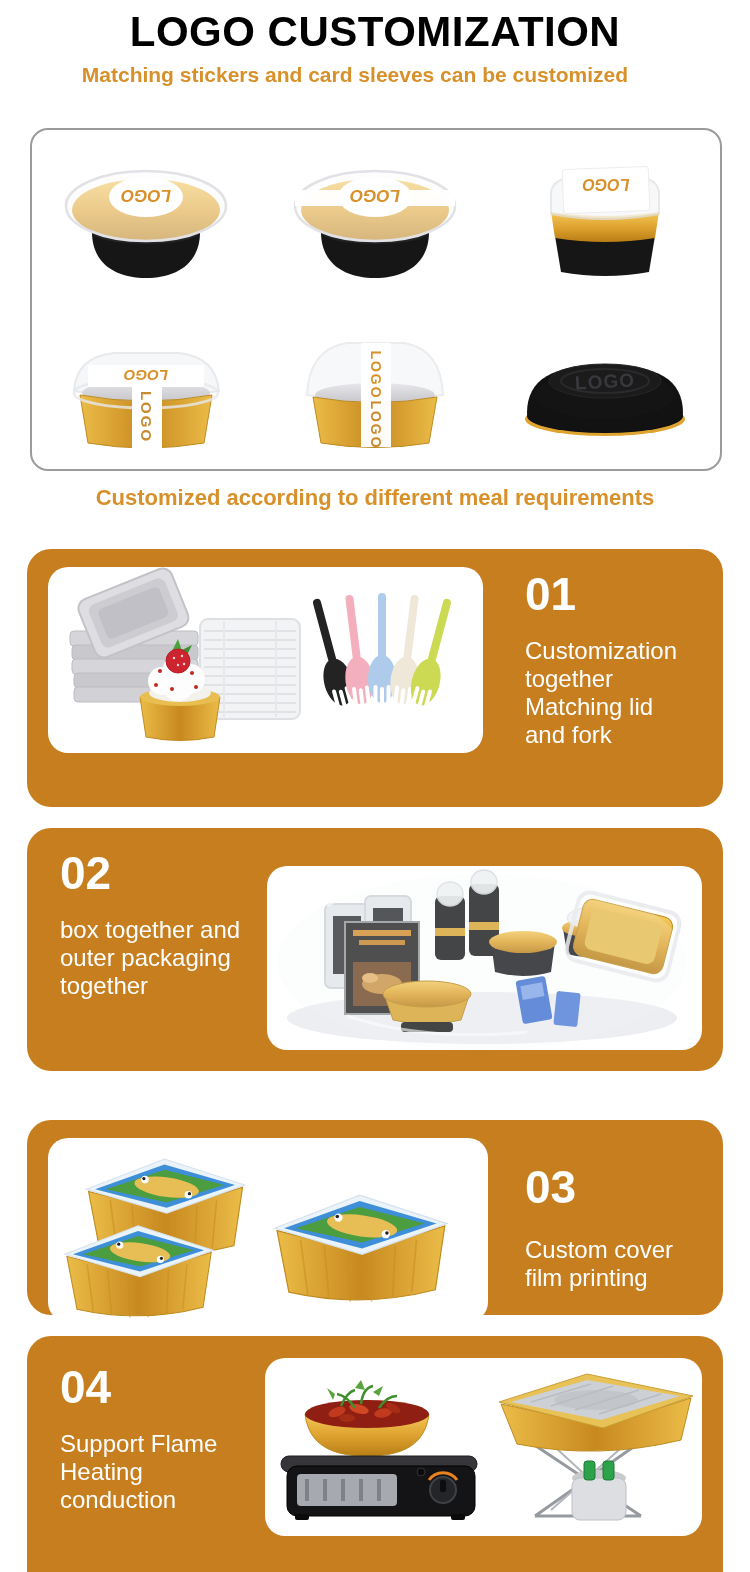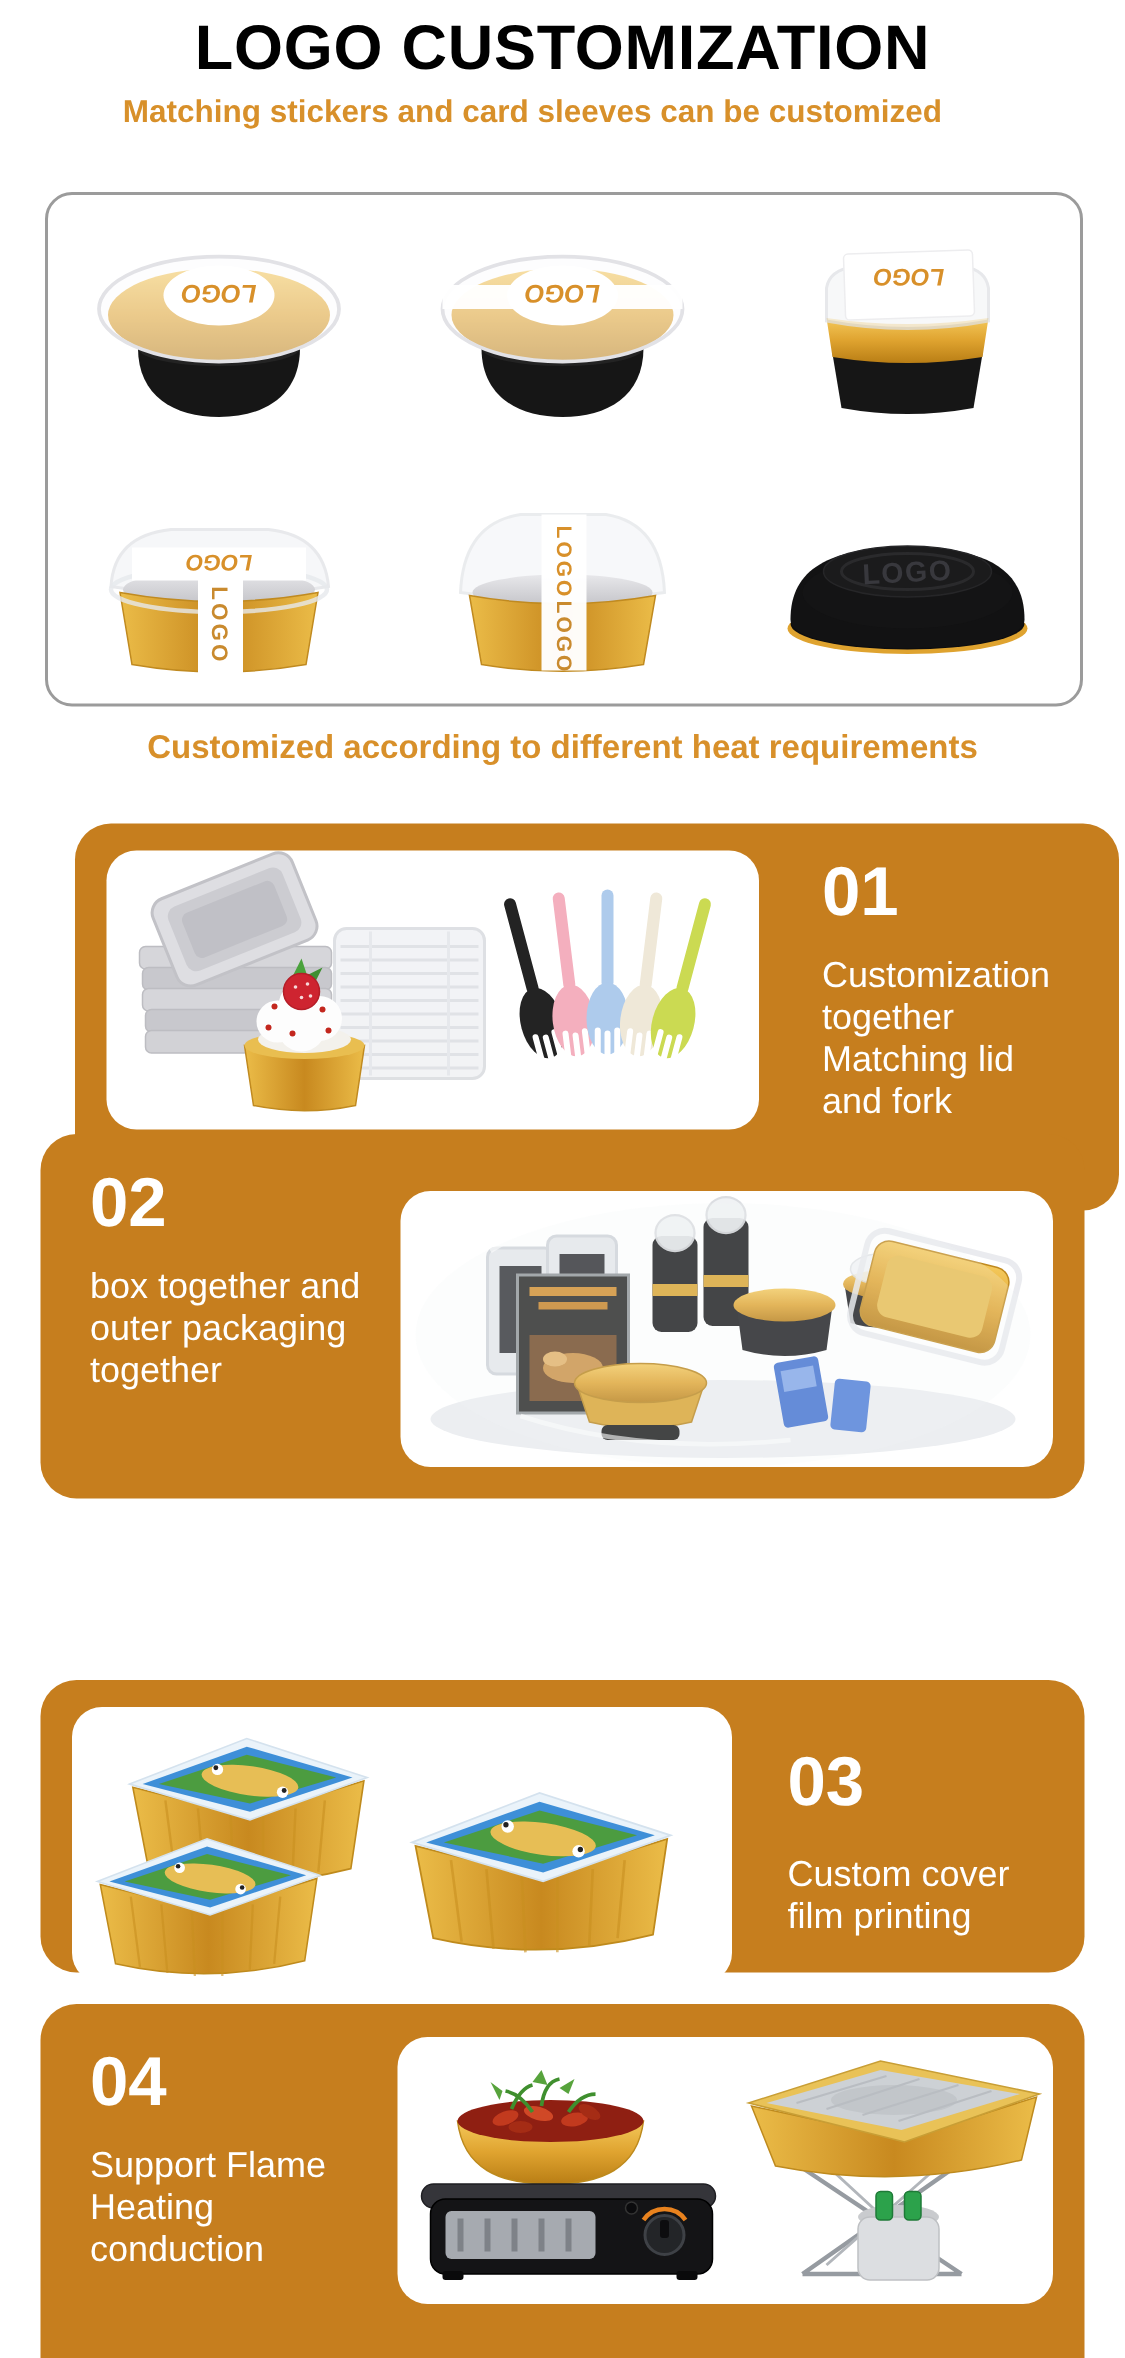--- a/index.html
+++ b/index.html
@@ -10,22 +10,22 @@
   .page-subtitle{position:absolute;top:63px;left:0;width:628px;text-align:right;
         font-size:21px;font-weight:bold;color:#D8902A;}
   .showcase{position:absolute;left:30px;top:128px;width:692px;height:343px;box-sizing:border-box;
         background:#ffffff;border:2px solid #9B9B9B;border-radius:18px;
         display:grid;grid-template-columns:repeat(3,1fr);grid-template-rows:repeat(2,1fr);
         align-items:center;justify-items:center;}
   .tile{width:205px;height:150px;display:block;}
   .mid-heading{position:absolute;top:485px;left:0;width:750px;text-align:center;
         font-size:22px;font-weight:bold;color:#D8902A;}
   .panel{position:absolute;left:27px;width:696px;background:#C67E1E;border-radius:24px;}
-  .panel.s1{top:549px;height:258px;margin-left:23px;}
-  .panel.s2{top:756px;height:243px;}
+  .panel.s1{top:549px;height:258px;}
+  .panel.s2{top:828px;height:243px;}
   .panel.s3{top:1120px;height:195px;}
   .panel.s4{top:1336px;height:284px;}
   .inset{position:absolute;background:#ffffff;border-radius:20px;overflow:hidden;}
   .s1 .inset{left:21px;top:18px;width:435px;height:186px;}
   .s2 .inset{left:240px;top:38px;width:435px;height:184px;}
   .s3 .inset{left:21px;top:18px;width:440px;height:184px;}
   .s4 .inset{left:238px;top:22px;width:437px;height:178px;}
   .scene{width:100%;height:100%;display:block;}
   .caption{position:absolute;width:190px;color:#FFFFFF;}
   .s1 .caption{left:498px;top:22px;}
@@ -138,21 +138,21 @@
       <ellipse cx="102" cy="110" rx="80" ry="17" fill="#DFA32F"></ellipse>
       <ellipse cx="102" cy="107" rx="78" ry="17" fill="#0E0E0F"></ellipse>
       <path d="M24 104 C24 70 50 56 102 56 C154 56 180 70 180 104 C180 116 150 123 102 123 C54 123 24 116 24 104 Z" fill="#121213"></path>
       <ellipse cx="102" cy="86" rx="70" ry="24" fill="#141415"></ellipse>
       <ellipse cx="102" cy="72" rx="56" ry="17" fill="#1B1B1C" stroke="#262628"></ellipse>
       <ellipse cx="102" cy="72" rx="44" ry="12" fill="none" stroke="#2A2A2C" stroke-width="2"></ellipse>
       <text x="102" y="79" text-anchor="middle" font-size="19" font-weight="bold" letter-spacing="1" fill="#38383D" transform="rotate(-3 102 74)" font-family="Liberation Sans, sans-serif">LOGO</text>
     </svg>
   </div>
 
-  <div class="mid-heading">Customized according to different heat requirements</div>
+  <div class="mid-heading">Customized according to different meal requirements</div>
 
   <div class="panel s1">
     <div class="inset">
       <svg class="scene" viewBox="0 0 435 186">
         <g>
           <rect x="22" y="64" width="128" height="15" rx="4" fill="#D6D6DA" stroke="#BDBDC2"></rect>
           <rect x="24" y="78" width="126" height="15" rx="4" fill="#C8C8CD" stroke="#BDBDC2"></rect>
           <rect x="24" y="92" width="126" height="15" rx="4" fill="#D6D6DA" stroke="#BDBDC2"></rect>
           <rect x="26" y="106" width="124" height="15" rx="4" fill="#C8C8CD" stroke="#BDBDC2"></rect>
           <rect x="26" y="120" width="124" height="15" rx="4" fill="#D2D2D6" stroke="#BDBDC2"></rect>

